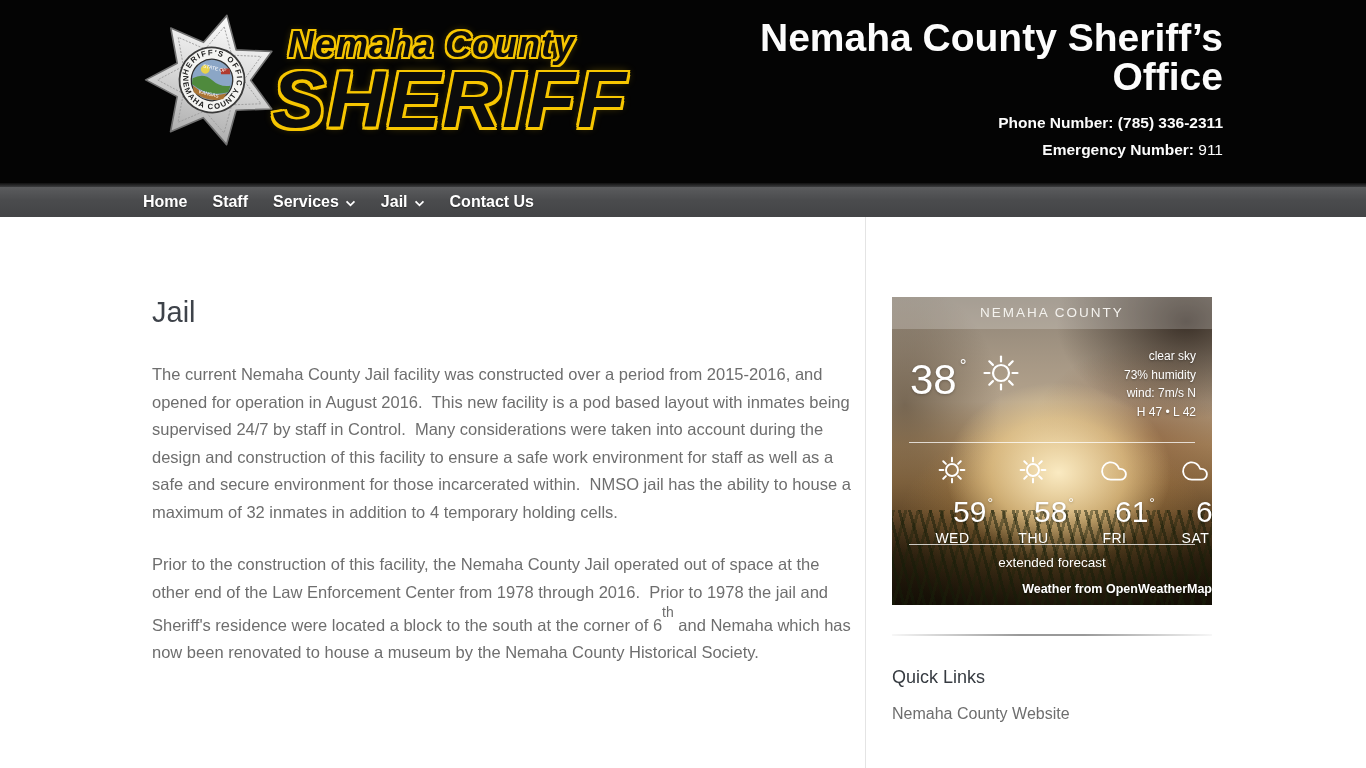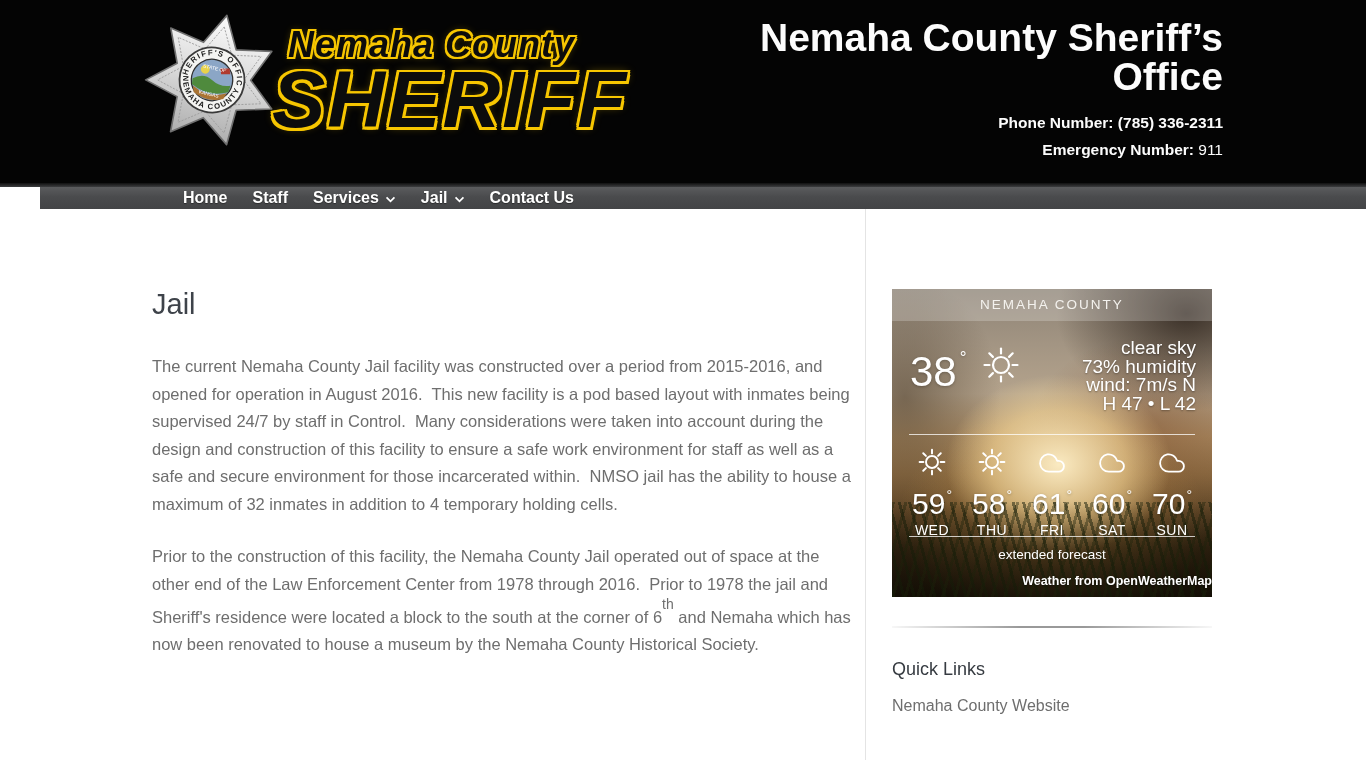--- a/index.html
+++ b/index.html
@@ -27,22 +27,22 @@
                  2.5px 2.5px 0 #f7c600, -2.5px 0 0 #f7c600, 2.5px 0 0 #f7c600,
                  0 -2.5px 0 #f7c600, 0 2.5px 0 #f7c600, 0 0 10px rgba(247,198,0,.4);
   }
 
   .header-right { position:absolute; top:18px; right:143px; text-align:right; color:#fcfcfc; }
   .site-title { font-size:39px; font-weight:bold; line-height:39px; width:500px; }
   .contact-lines { margin-top:13px; font-size:15.5px; line-height:27px; font-weight:bold; }
   .val-normal { font-weight:normal; }
 
   
-  .navbar { display:flex; align-items:center; height:22px; padding-left:143px;
-    background:linear-gradient(180deg,#5b5c5e 0%,#4a4b4d 45%,#434446 100%);margin-left:40px; }
+  .navbar { display:flex; align-items:center; height:30px; padding-left:143px;
+    background:linear-gradient(180deg,#5b5c5e 0%,#4a4b4d 45%,#434446 100%); }
   .nav-item { display:flex; align-items:center; margin-right:25px; text-decoration:none;
     color:#ffffff; font-size:16px; font-weight:bold; text-shadow:0 1px 1px rgba(0,0,0,.4); }
   .nav-item .chev { margin-left:6px; margin-top:2px; }
 
   
   .content { display:flex; min-height:551px; background:#fff; }
   .main-col { width:866px; border-right:1px solid #e4e4e4; padding:79px 4px 0 152px; }
   .page-heading { font-size:29px; font-weight:400; color:#3e434a; margin-bottom:32px; }
   .body-para { font-size:16.5px; line-height:27.5px; color:#6e6e6e; margin-bottom:25px; white-space:pre-wrap; }
   .body-para sup { font-size:14px; position:relative; top:-7px; }
@@ -64,28 +64,28 @@
       repeating-linear-gradient(75deg, rgba(20,28,8,.5) 0 3px, rgba(0,0,0,0) 3px 10px),
       repeating-linear-gradient(105deg, rgba(28,34,10,.4) 0 3px, rgba(0,0,0,0) 3px 12px),
       linear-gradient(180deg, rgba(20,15,5,0) 0%, rgba(22,16,6,.5) 55%, rgba(12,9,3,.7) 100%);
   }
   .wx-titlebar { position:relative; z-index:2; height:32px; line-height:32px; text-align:center;
     background:rgba(255,255,255,.22); font-size:13.5px; letter-spacing:2px; color:#f4f2ee; }
   .wx-current { position:relative; z-index:2; display:flex; height:113px; padding:14px 16px 0 18px; }
   .wx-bigtemp { font-size:42px; line-height:46px; font-weight:400; text-shadow:0 1px 3px rgba(0,0,0,.25); }
   .deg-lg { font-size:17px; vertical-align:23px; margin-left:3px; }
   .wx-sun-lg { margin:10px 0 0 14px; }
-  .wx-stats { margin-left:auto; text-align:right; font-size:19px; line-height:18.5px; padding-top:4px;
+  .wx-stats { margin-left:auto; text-align:right; font-size:12px; line-height:18.5px; padding-top:4px;
     text-shadow:0 1px 2px rgba(0,0,0,.35); }
   .wx-hr { position:relative; z-index:2; margin:0 17px; border-top:1px solid rgba(255,255,255,.75); }
   .wx-forecast { position:relative; z-index:2; display:flex; justify-content:space-between; padding:12px 20px 0; height:101px; }
   .wx-col { text-align:center; }
   .wx-icon { display:block; height:30px; }
   .wx-icon svg { display:inline-block; }
-  .wx-ftemp { font-size:30px; line-height:36px; font-weight:400; text-shadow:0 1px 3px rgba(0,0,0,.3); }
+  .wx-ftemp { font-size:30px; line-height:36px; font-weight:400; text-shadow:0 1px 3px rgba(0,0,0,.3);margin-left:41px; }
   .deg-sm { font-size:14px; vertical-align:14px; margin-left:1px; }
   .wx-day { font-size:14px; letter-spacing:.5px; }
   .wx-extended { position:relative; z-index:2; display:block; text-align:center; margin-top:10px;
     font-size:13.5px; color:#fff; text-decoration:none; }
   .wx-attrib { position:relative; z-index:2; display:block; text-align:right; margin-top:12px;
     font-size:12.5px; font-weight:bold; color:#fff; text-decoration:none; text-shadow:0 1px 2px rgba(0,0,0,.45); }
 
   .ql-divider { width:320px; height:2px; margin-top:29px;
     background:linear-gradient(90deg, rgba(0,0,0,.03), rgba(0,0,0,.4) 40%, rgba(0,0,0,.4) 60%, rgba(0,0,0,.03)); }
   .ql-heading { margin-top:31px; font-size:18px; font-weight:400; color:#363b41; }

